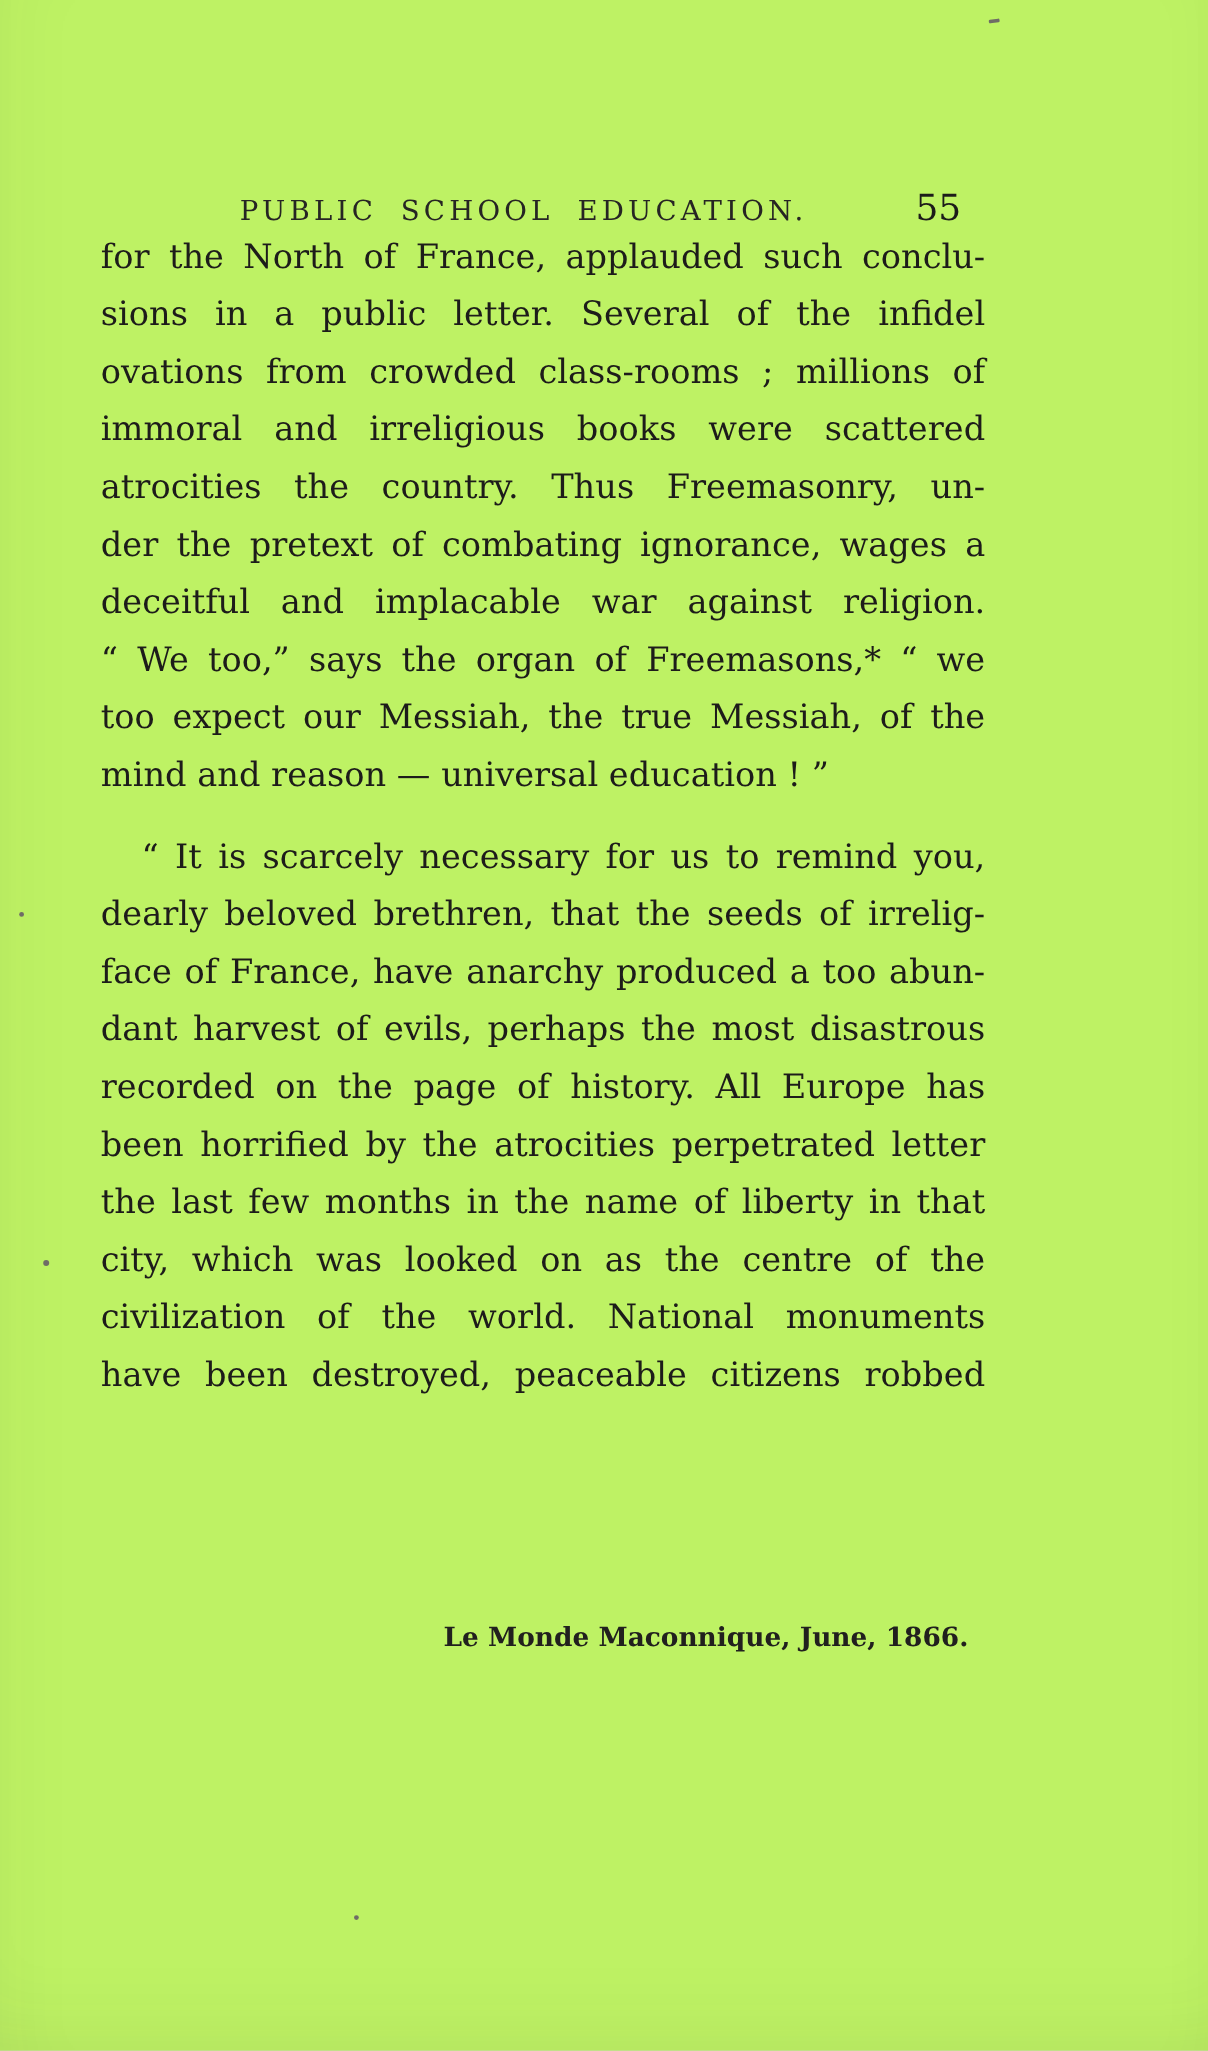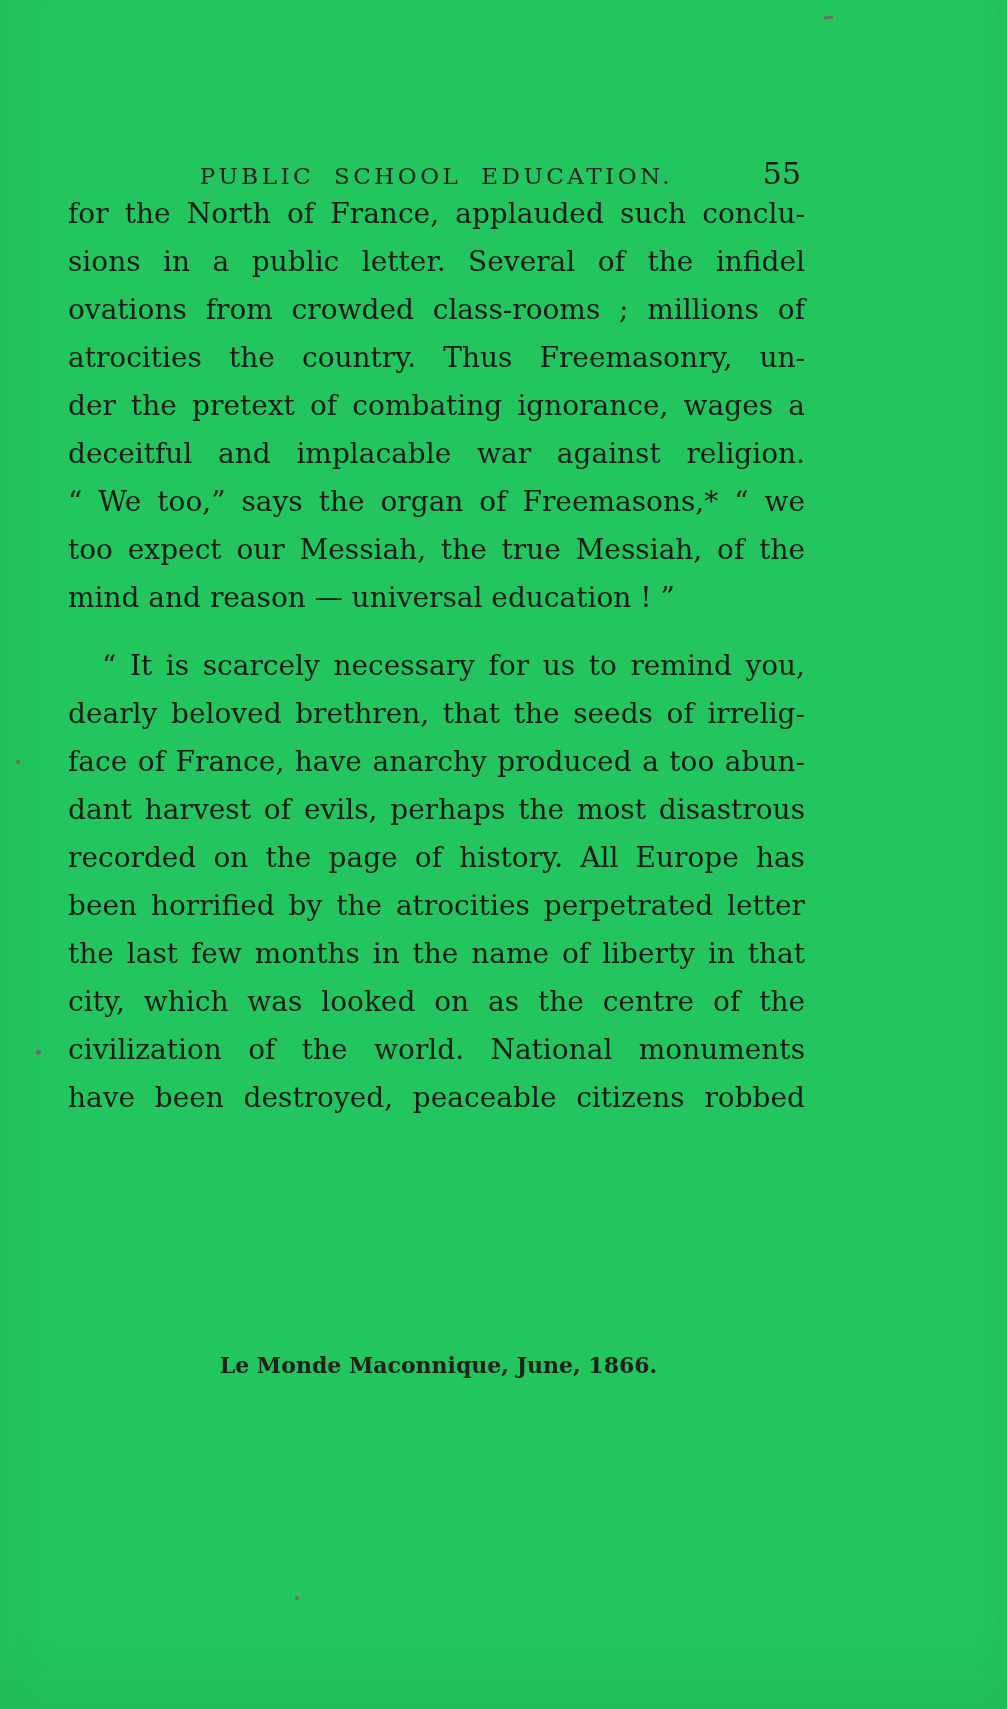--- a/index.html
+++ b/index.html
@@ -1,20 +1,20 @@
 <!DOCTYPE html>
 <html><head>
 <meta charset="utf-8">
 <style>
   html,body{margin:0;padding:0;background:#d8d6d2;}
   .page{
     position:relative;
     width:1007px;height:1709px;
     margin:0 auto;
-    background:#22c55e;
+    background:#bef264;
     font-family:"DejaVu Serif","Liberation Serif",serif;
     color:#1d1c1a;
     overflow:hidden;
     box-shadow:inset 0 -60px 80px -60px rgba(60,55,45,0.10),
                inset 60px 0 80px -70px rgba(60,55,45,0.07),
                inset -40px 0 70px -60px rgba(60,55,45,0.06);
   }
   .running-header{
     position:absolute;top:116px;left:70px;width:737px;
     display:flex;align-items:baseline;
@@ -28,41 +28,41 @@
     color:#262523;
     padding-left:40px;
   }
   .header-page-number{
     font-size:30px;
     color:#1c1b19;
     padding-right:6px;
     margin-top:40px;
   }
   .text-block{
-    position:absolute;top:190px;left:68px;width:737px;
+    position:absolute;top:190px;left:84px;width:737px;
   }
   .para{margin:0;}
   .para + .para{margin-top:20px;}
   .line{
     font-size:28px;
     line-height:48px;
     height:48px;
     white-space:normal;
     color:#1d1c1a;
   }
   .line.just{
     text-align:justify;
     text-align-last:justify;
   }
   .line.indent{
     text-indent:34px;
   }
   .footnote{
     position:absolute;top:1352px;left:70px;width:737px;
-    text-align:center;
+    text-align:right;
     font-size:22px;
     font-weight:700;
     color:#21201e;
   }
   .speck{
     position:absolute;background:#6f6c66;border-radius:50%;
   }
   .speck.dash{border-radius:1px;transform:rotate(-8deg);}
 </style>
 </head>
@@ -73,20 +73,21 @@
   <div class="running-header">
     <span class="header-title">PUBLIC SCHOOL EDUCATION.</span>
     <span class="header-page-number">55</span>
   </div>
 
   <div class="text-block">
       <div class="para">
         <div class="line just">for the North of France, applauded such conclu-</div>
         <div class="line just">sions in a public letter.  Several of the infidel</div>
         <div class="line just">ovations from crowded class-rooms ; millions of</div>
+        <div class="line just">immoral and irreligious books were scattered</div>
         <div class="line just">atrocities the country.  Thus Freemasonry, un-</div>
         <div class="line just">der the pretext of combating ignorance, wages a</div>
         <div class="line just">deceitful and implacable war against religion.</div>
         <div class="line just">“ We too,” says the organ of Freemasons,* “ we</div>
         <div class="line just">too expect our Messiah, the true Messiah, of the</div>
         <div class="line">mind and reason — universal education ! ”</div>
       </div>
       <div class="para">
         <div class="line just indent">“ It is scarcely necessary for us to remind you,</div>
         <div class="line just">dearly beloved brethren, that the seeds of irrelig-</div>

